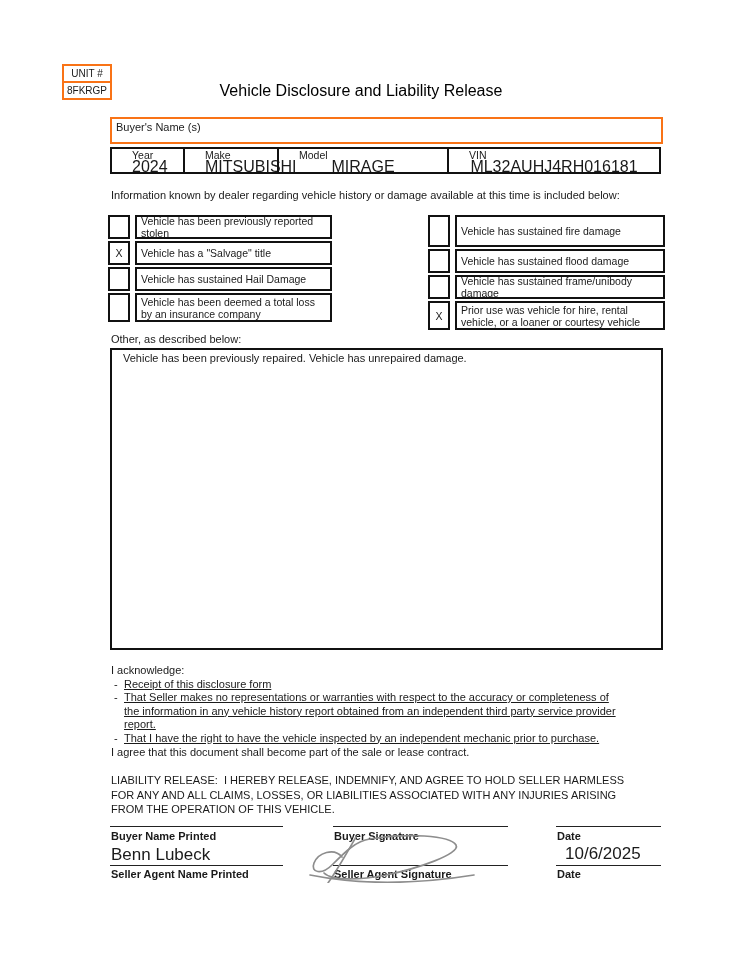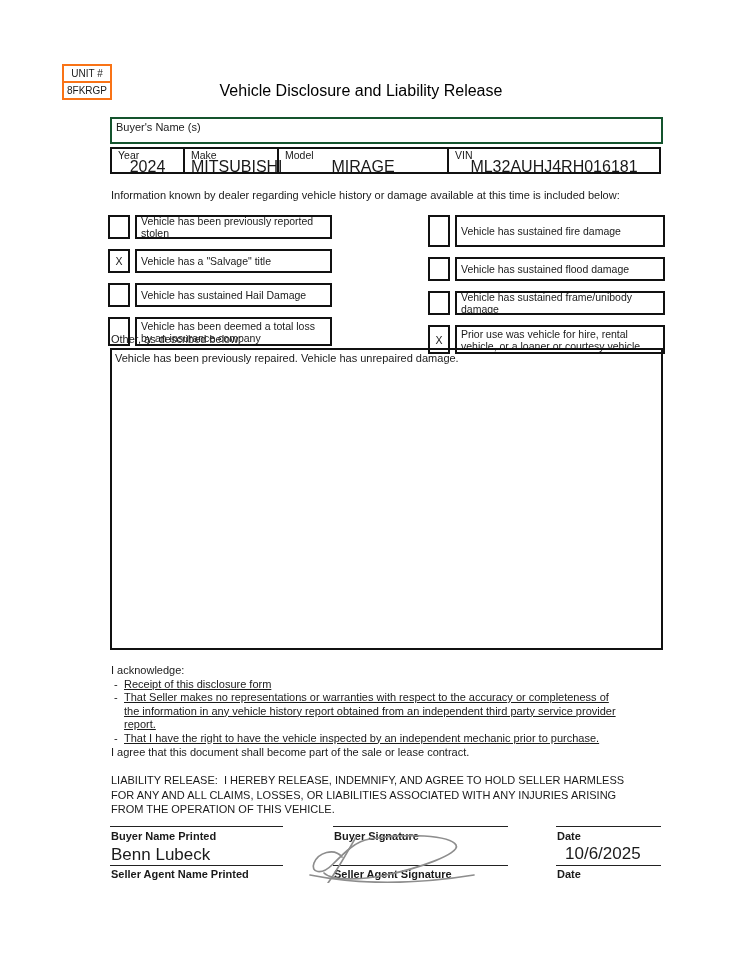--- a/index.html
+++ b/index.html
@@ -27,41 +27,41 @@
   .doc-title {
     left: 0; top: 82px; width: 722px;
     text-align: center;
     font-size: 16px;
     color: #000000;
   }
 
   
   .buyer-box {
     left: 110px; top: 117px; width: 553px; height: 27px;
-    border: 2px solid #14532d;
+    border: 2px solid #f97316;
     font-size: 11px;
     padding: 2px 4px;
   }
 
   
   .veh-table { left: 110px; top: 147px; height: 27px; display: flex; }
   .veh-cell {
     border: 2px solid #111;
     position: relative;
     height: 27px;
-    padding: 1px 6px;
+    padding: 1px 20px;
   }
   .veh-cell + .veh-cell { margin-left: -2px; }
   .veh-label { font-size: 10.5px; line-height: 11px; display: block; }
   .veh-value { font-size: 16px; line-height: 11px; display: block; text-align: center; }
 
   .info-line { left: 111px; top: 189px; font-size: 11px; white-space: nowrap; }
 
   
-  .chk-group { display: flex; flex-direction: column; gap: 10px; }
+  .chk-group { display: flex; flex-direction: column; gap: 2px; }
   .chk-row { display: flex; gap: 5px; }
   .chk-box {
     width: 22px;
     border: 2px solid #111;
     font-size: 10.5px;
     display: flex;
     align-items: center;
     justify-content: center;
     flex: 0 0 22px;
   }
@@ -73,21 +73,21 @@
     padding: 1px 4px;
     display: flex;
     align-items: center;
   }
 
   .other-label { left: 111px; top: 333px; font-size: 11px; }
   .other-box {
     left: 110px; top: 348px; width: 553px; height: 302px;
     border: 2px solid #111;
     font-size: 11px;
-    padding: 2px 3px;
+    padding: 2px 11px;
     line-height: 13px;
   }
 
   
   .ack { left: 111px; top: 664px; width: 520px; font-size: 11px; line-height: 13.5px; }
   .ack-item { display: flex; width: 510px; }
   .ack-dash { flex: 0 0 13px; text-align: left; padding-left: 3px; }
   .ack-text { flex: 1; text-decoration: underline; }
 
   .agree-line { left: 111px; top: 746px; font-size: 11px; white-space: nowrap; }

